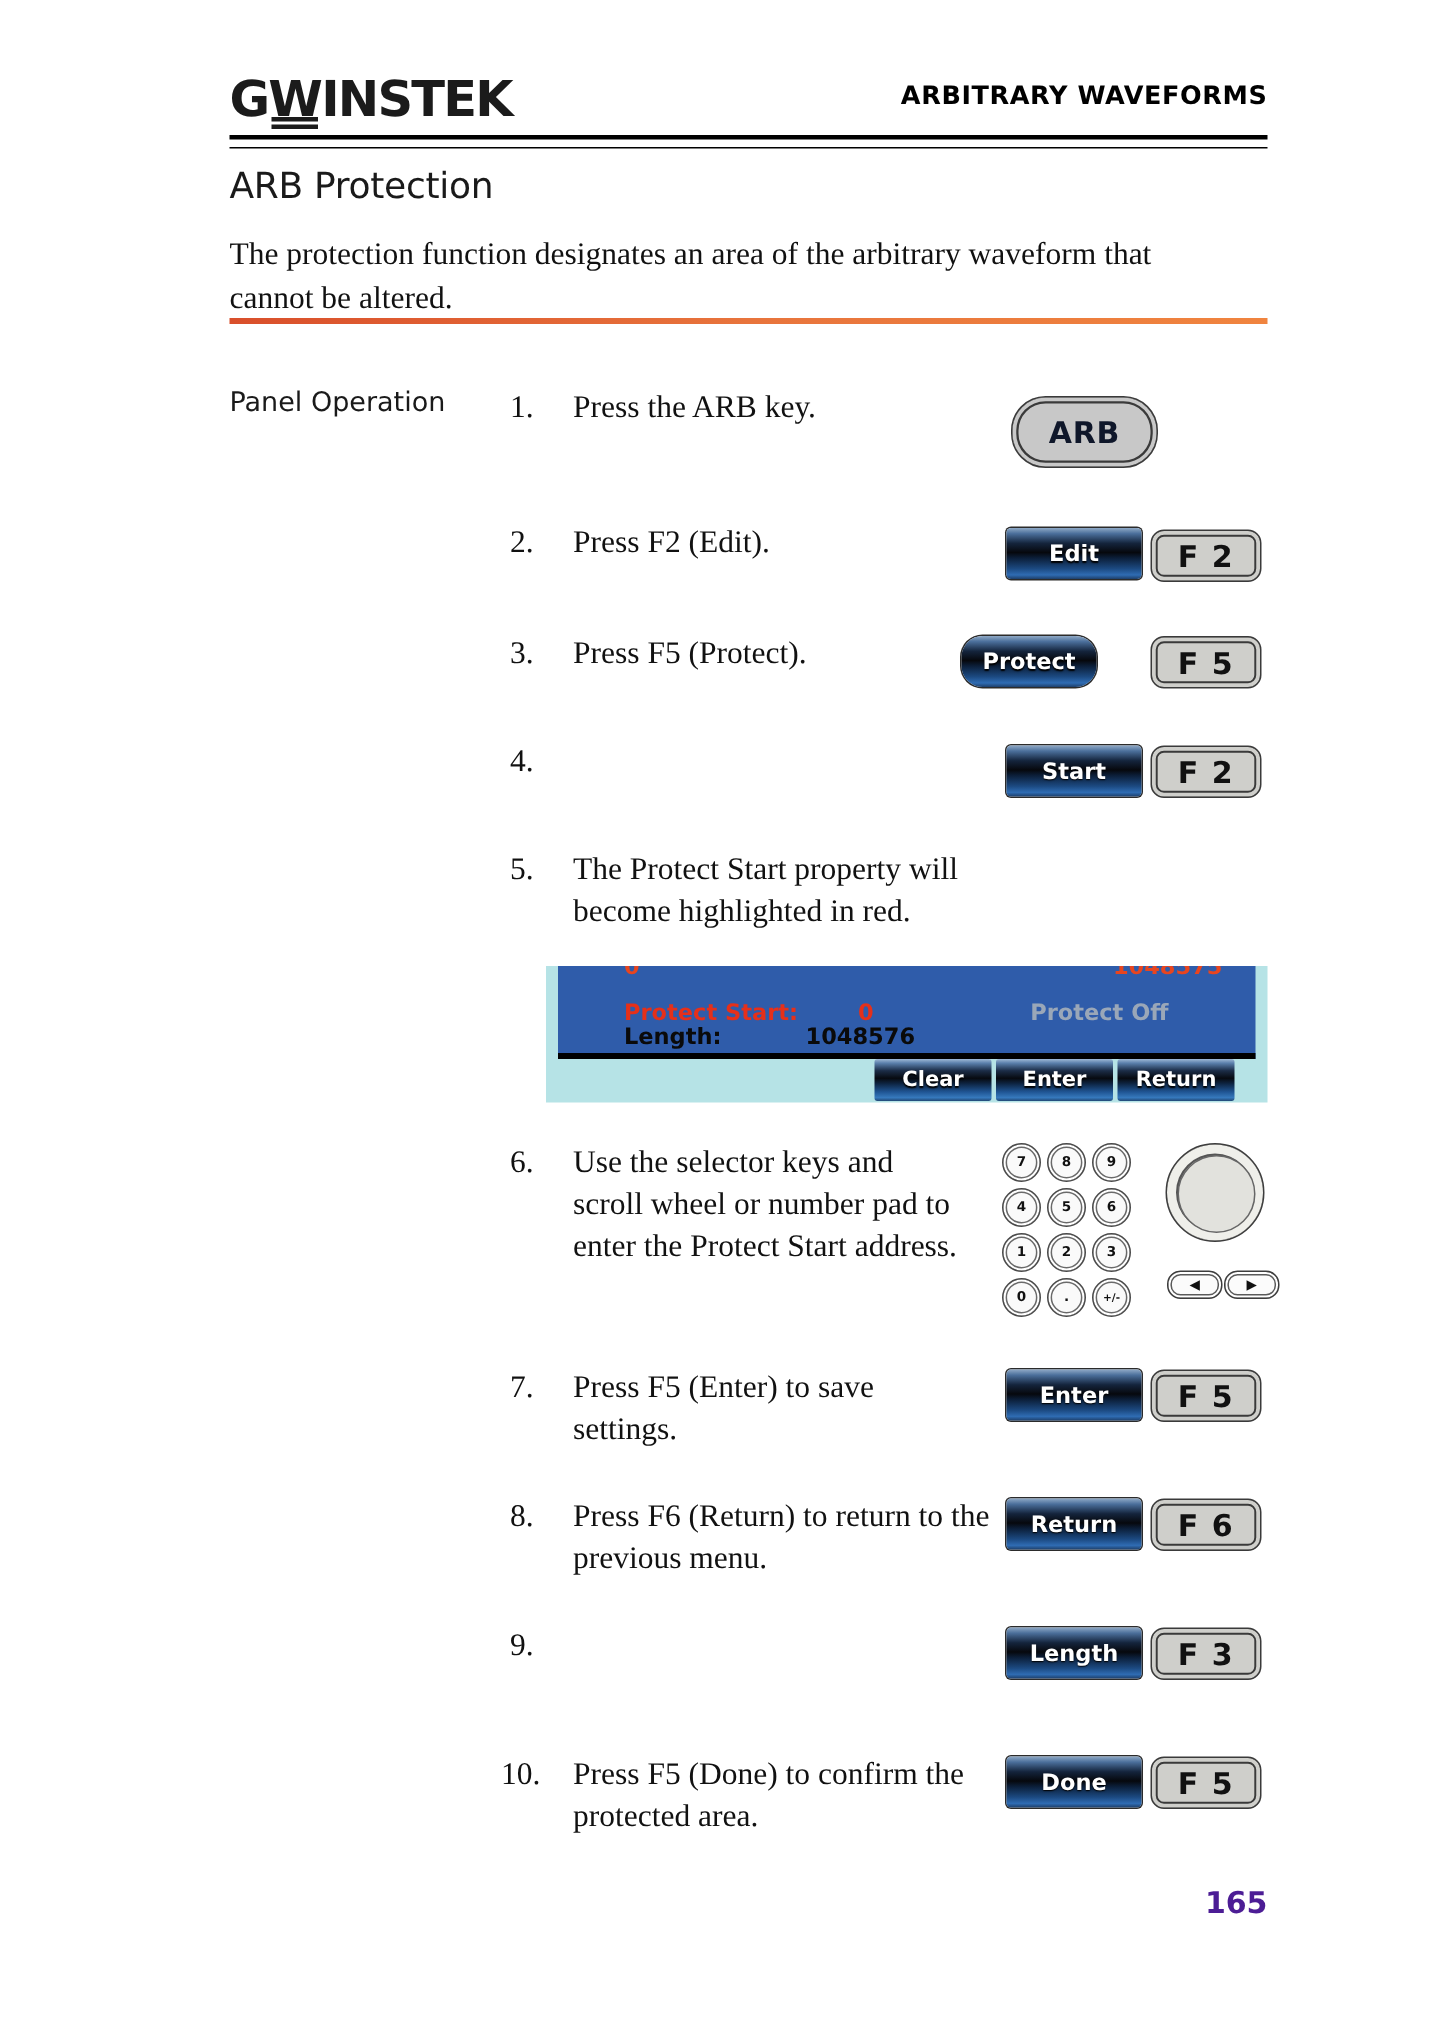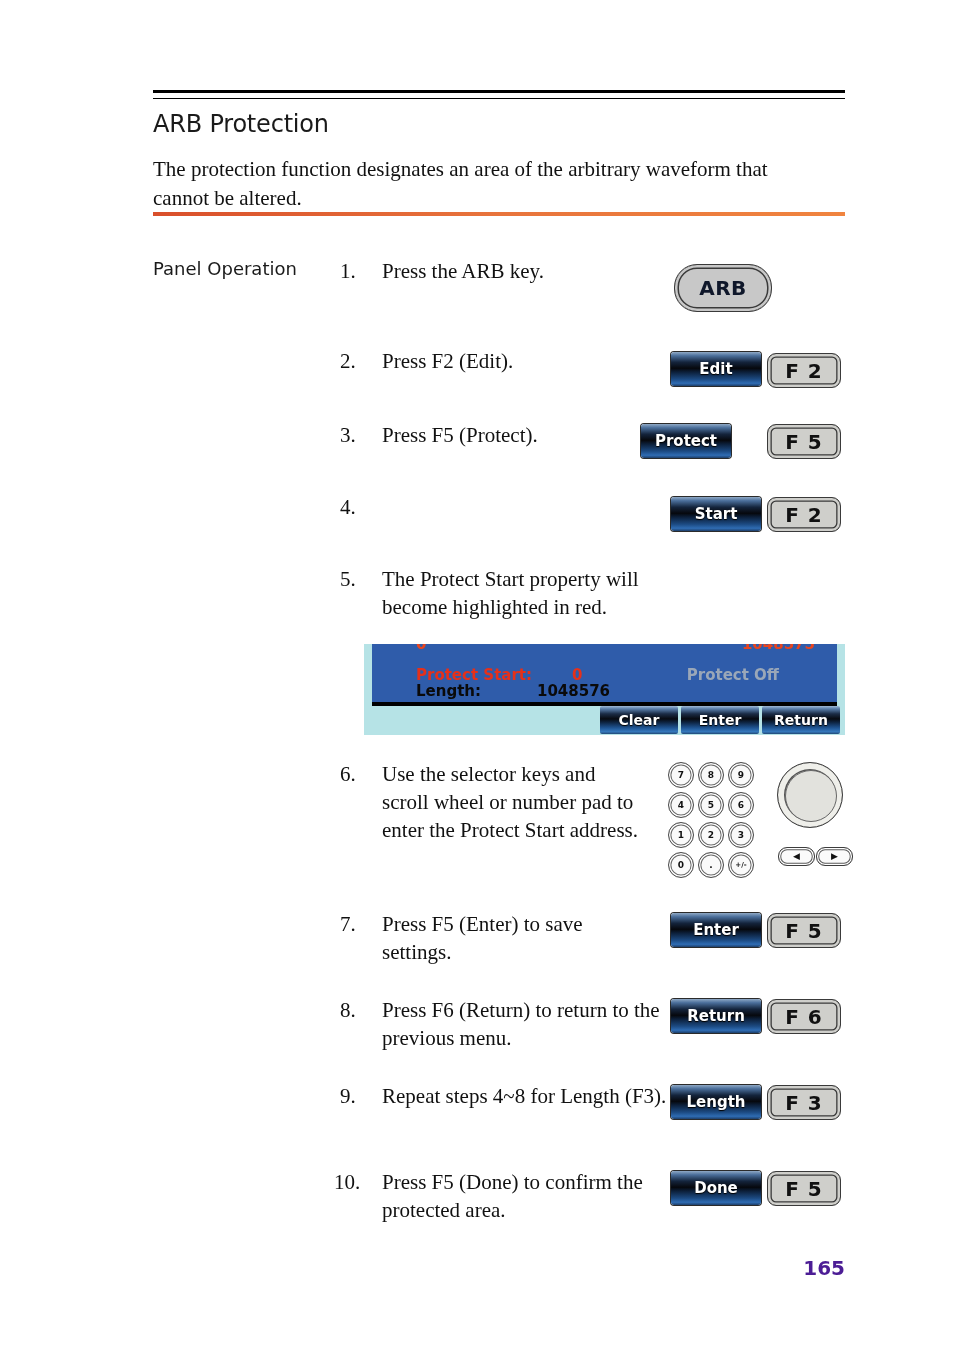--- a/index.html
+++ b/index.html
@@ -266,21 +266,21 @@
   }
   .lcd-softkeys {
     position: absolute;
     left: 0;
     top: 62px;
     width: 100%;
     height: 29px;
     display: flex;
     justify-content: flex-end;
     gap: 3px;
-    padding-right: 5px;
+    padding-right: 22px;
     box-sizing: border-box;
   }
   .lcd-sk {
     width: 78px;
     height: 28px;
     border-radius: 2px;
     background: linear-gradient(to bottom,
        #9fb9d6 0%, #5a7fab 10%, #1b2c46 28%,
        #070a10 46%, #0d2340 58%, #1f5492 78%,
        #3679bd 92%, #214774 100%);
@@ -365,20 +365,24 @@
     font-weight: 700;
     font-size: 20px;
     color: #4c1d95;
   }
 </style>
 </head>
 <body>
 
 <div class="page">
 
+  <div class="header">
+    <div class="logo"><span>G</span><span class="gw-w">W</span><span>INSTEK</span></div>
+    <div class="header-title">ARBITRARY WAVEFORMS</div>
+  </div>
   <div class="header-rule"></div>
 
   <div class="sec-title">ARB Protection</div>
   <div class="intro">The protection function designates an area of the arbitrary waveform that cannot be altered.</div>
   <div class="red-rule"></div>
 
   <div class="panel-label">Panel Operation</div>
 
   <div class="step" style="left:340px; top:257px; width:300px;">
     <span class="num">1.</span>
@@ -390,21 +394,21 @@
     <span class="num">2.</span>
     <span class="txt">Press F2 (Edit).</span>
   </div>
   <div class="softkey" style="left:671px; top:352px;">Edit</div>
   <div class="fkey" style="left:767px; top:353px;">F 2</div>
 
   <div class="step" style="left:340px; top:421px; width:320px;">
     <span class="num">3.</span>
     <span class="txt">Press F5 (Protect).</span>
   </div>
-  <div class="softkey" style="left:641px; top:424px;">Protect</div>
+  <div class="softkey" style="left:641px; top:424px;border-radius:14px;">Protect</div>
   <div class="fkey" style="left:767px; top:424px;">F 5</div>
 
   <div class="step" style="left:340px; top:493px; width:320px;">
     <span class="num">4.</span>
   </div>
   <div class="softkey" style="left:671px; top:497px;">Start</div>
   <div class="fkey" style="left:767px; top:497px;">F 2</div>
 
   <div class="step" style="left:340px; top:565px; width:340px;">
     <span class="num">5.</span>
@@ -462,21 +466,20 @@
 
   <div class="step" style="left:340px; top:996px; width:320px;">
     <span class="num">8.</span>
     <span class="txt">Press F6 (Return) to return to the previous menu.</span>
   </div>
   <div class="softkey" style="left:671px; top:999px;">Return</div>
   <div class="fkey" style="left:767px; top:999px;">F 6</div>
 
   <div class="step" style="left:340px; top:1082px; width:330px;">
     <span class="num">9.</span>
-    <span class="txt">Repeat steps 4~8 for Length (F3).</span>
   </div>
   <div class="softkey" style="left:671px; top:1085px;">Length</div>
   <div class="fkey" style="left:767px; top:1085px;">F 3</div>
 
   <div class="step" style="left:334px; top:1168px; width:330px;">
     <span class="num">10.</span>
     <span class="txt" style="margin-left:48px;">Press F5 (Done) to confirm the protected area.</span>
   </div>
   <div class="softkey" style="left:671px; top:1171px;">Done</div>
   <div class="fkey" style="left:767px; top:1171px;">F 5</div>

